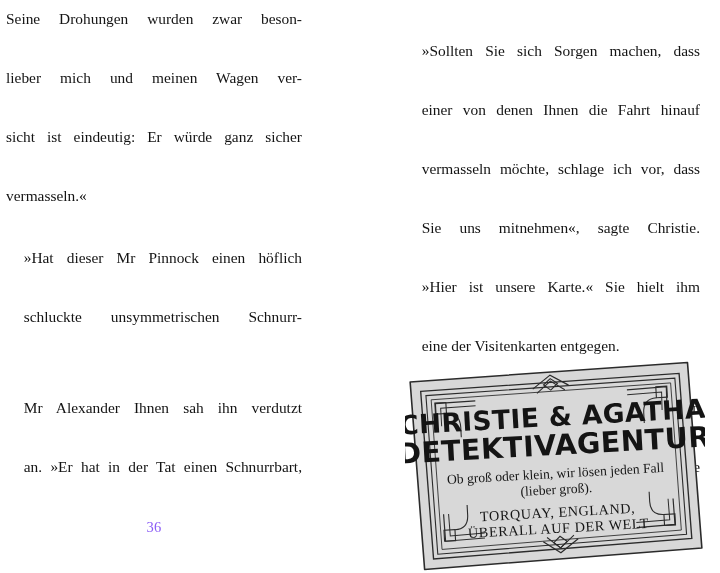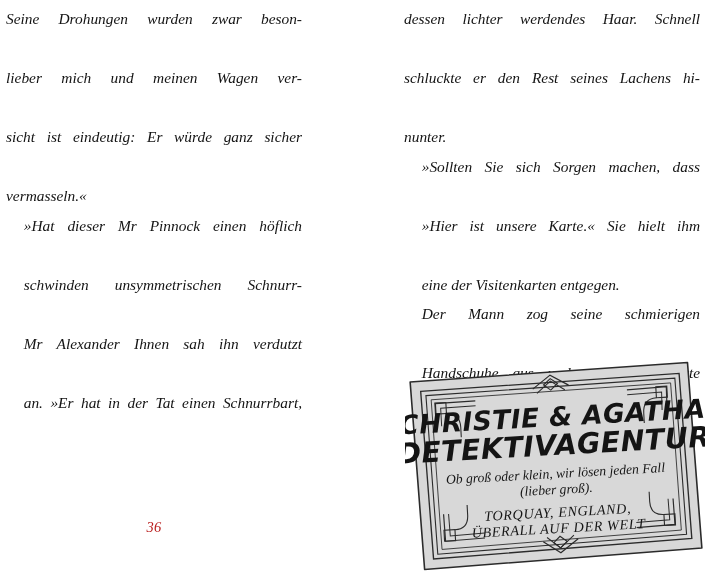--- a/index.html
+++ b/index.html
@@ -13,42 +13,41 @@
     position: relative;
     overflow: hidden;
     font-family: "Liberation Serif", "DejaVu Serif", serif;
     color: #1a1a1a;
   }
 
   
   .page {
     position: absolute;
     inset: 0;
-    font-style: italic;
   }
 
   .column {
     position: absolute;
     top: 4px;
     width: 296px;
     font-size: 15.4px;
     line-height: 29.5px;
     text-align: justify;
     text-justify: inter-word;
     hyphens: manual;
     color: #131313;
   }
   .column.left  { left: 6px; }
   .column.right { left: 404px; }
 
   .para {
     margin: 0;
     text-indent: 0;
   }
-  .para.indent { text-indent: 1.15em; }
+  .para.indent { text-indent: 1.15em; margin-top: 32px; }
 
   
   .para .ln {
     display: block;
     text-align: justify;
   }
   .para .ln::after {
     content: "";
     display: inline-block;
     width: 100%;
@@ -57,21 +56,21 @@
   .para .ln.last::after { display: none; }
 
   
   .folio {
     position: absolute;
     left: 6px;
     width: 296px;
     top: 519px;
     text-align: center;
     font-size: 14.5px;
-    color: #b91c1c;
+    color: #8b5cf6;
     letter-spacing: 0.3px;
   }
 
   
   .card-wrap {
     position: absolute;
     left: 405px;
     top: 360px;
     width: 300px;
     height: 215px;
@@ -107,39 +106,37 @@
 
   <div class="column left">
     <p class="para">
       <span class="ln">Seine Drohungen wurden zwar beson-</span>
       <span class="ln">lieber mich und meinen Wagen ver-</span>
       <span class="ln">sicht ist eindeutig: Er würde ganz sicher</span>
       <span class="ln last">vermasseln.«</span>
     </p>
     <p class="para indent">
       <span class="ln" style="text-indent:1.15em">»Hat dieser Mr Pinnock einen höflich</span>
-      <span class="ln">schwinden unsymmetrischen Schnurr-</span>
+      <span class="ln">schluckte unsymmetrischen Schnurr-</span>
     </p>
     <p class="para indent">
       <span class="ln" style="text-indent:1.15em">Mr Alexander Ihnen sah ihn verdutzt</span>
       <span class="ln">an. »Er hat in der Tat einen Schnurrbart,</span>
 
     </p>
   </div>
 
   <div class="folio">36</div>
 
   <div class="column right">
-    <p class="para">
-      <span class="ln">dessen lichter werdendes Haar. Schnell</span>
-      <span class="ln">schluckte er den Rest seines Lachens hi-</span>
-      <span class="ln last">nunter.</span>
-    </p>
     <p class="para indent">
       <span class="ln" style="text-indent:1.15em">»Sollten Sie sich Sorgen machen, dass</span>
+      <span class="ln">einer von denen Ihnen die Fahrt hinauf</span>
+      <span class="ln">vermasseln möchte, schlage ich vor, dass</span>
+      <span class="ln">Sie uns mitnehmen«, sagte Christie.</span>
       <span class="ln">»Hier ist unsere Karte.« Sie hielt ihm</span>
       <span class="ln last">eine der Visitenkarten entgegen.</span>
     </p>
     <p class="para indent">
       <span class="ln" style="text-indent:1.15em">Der Mann zog seine schmierigen</span>
       <span class="ln">Handschuhe aus und nahm die Karte</span>
 
     </p>
   </div>
 

